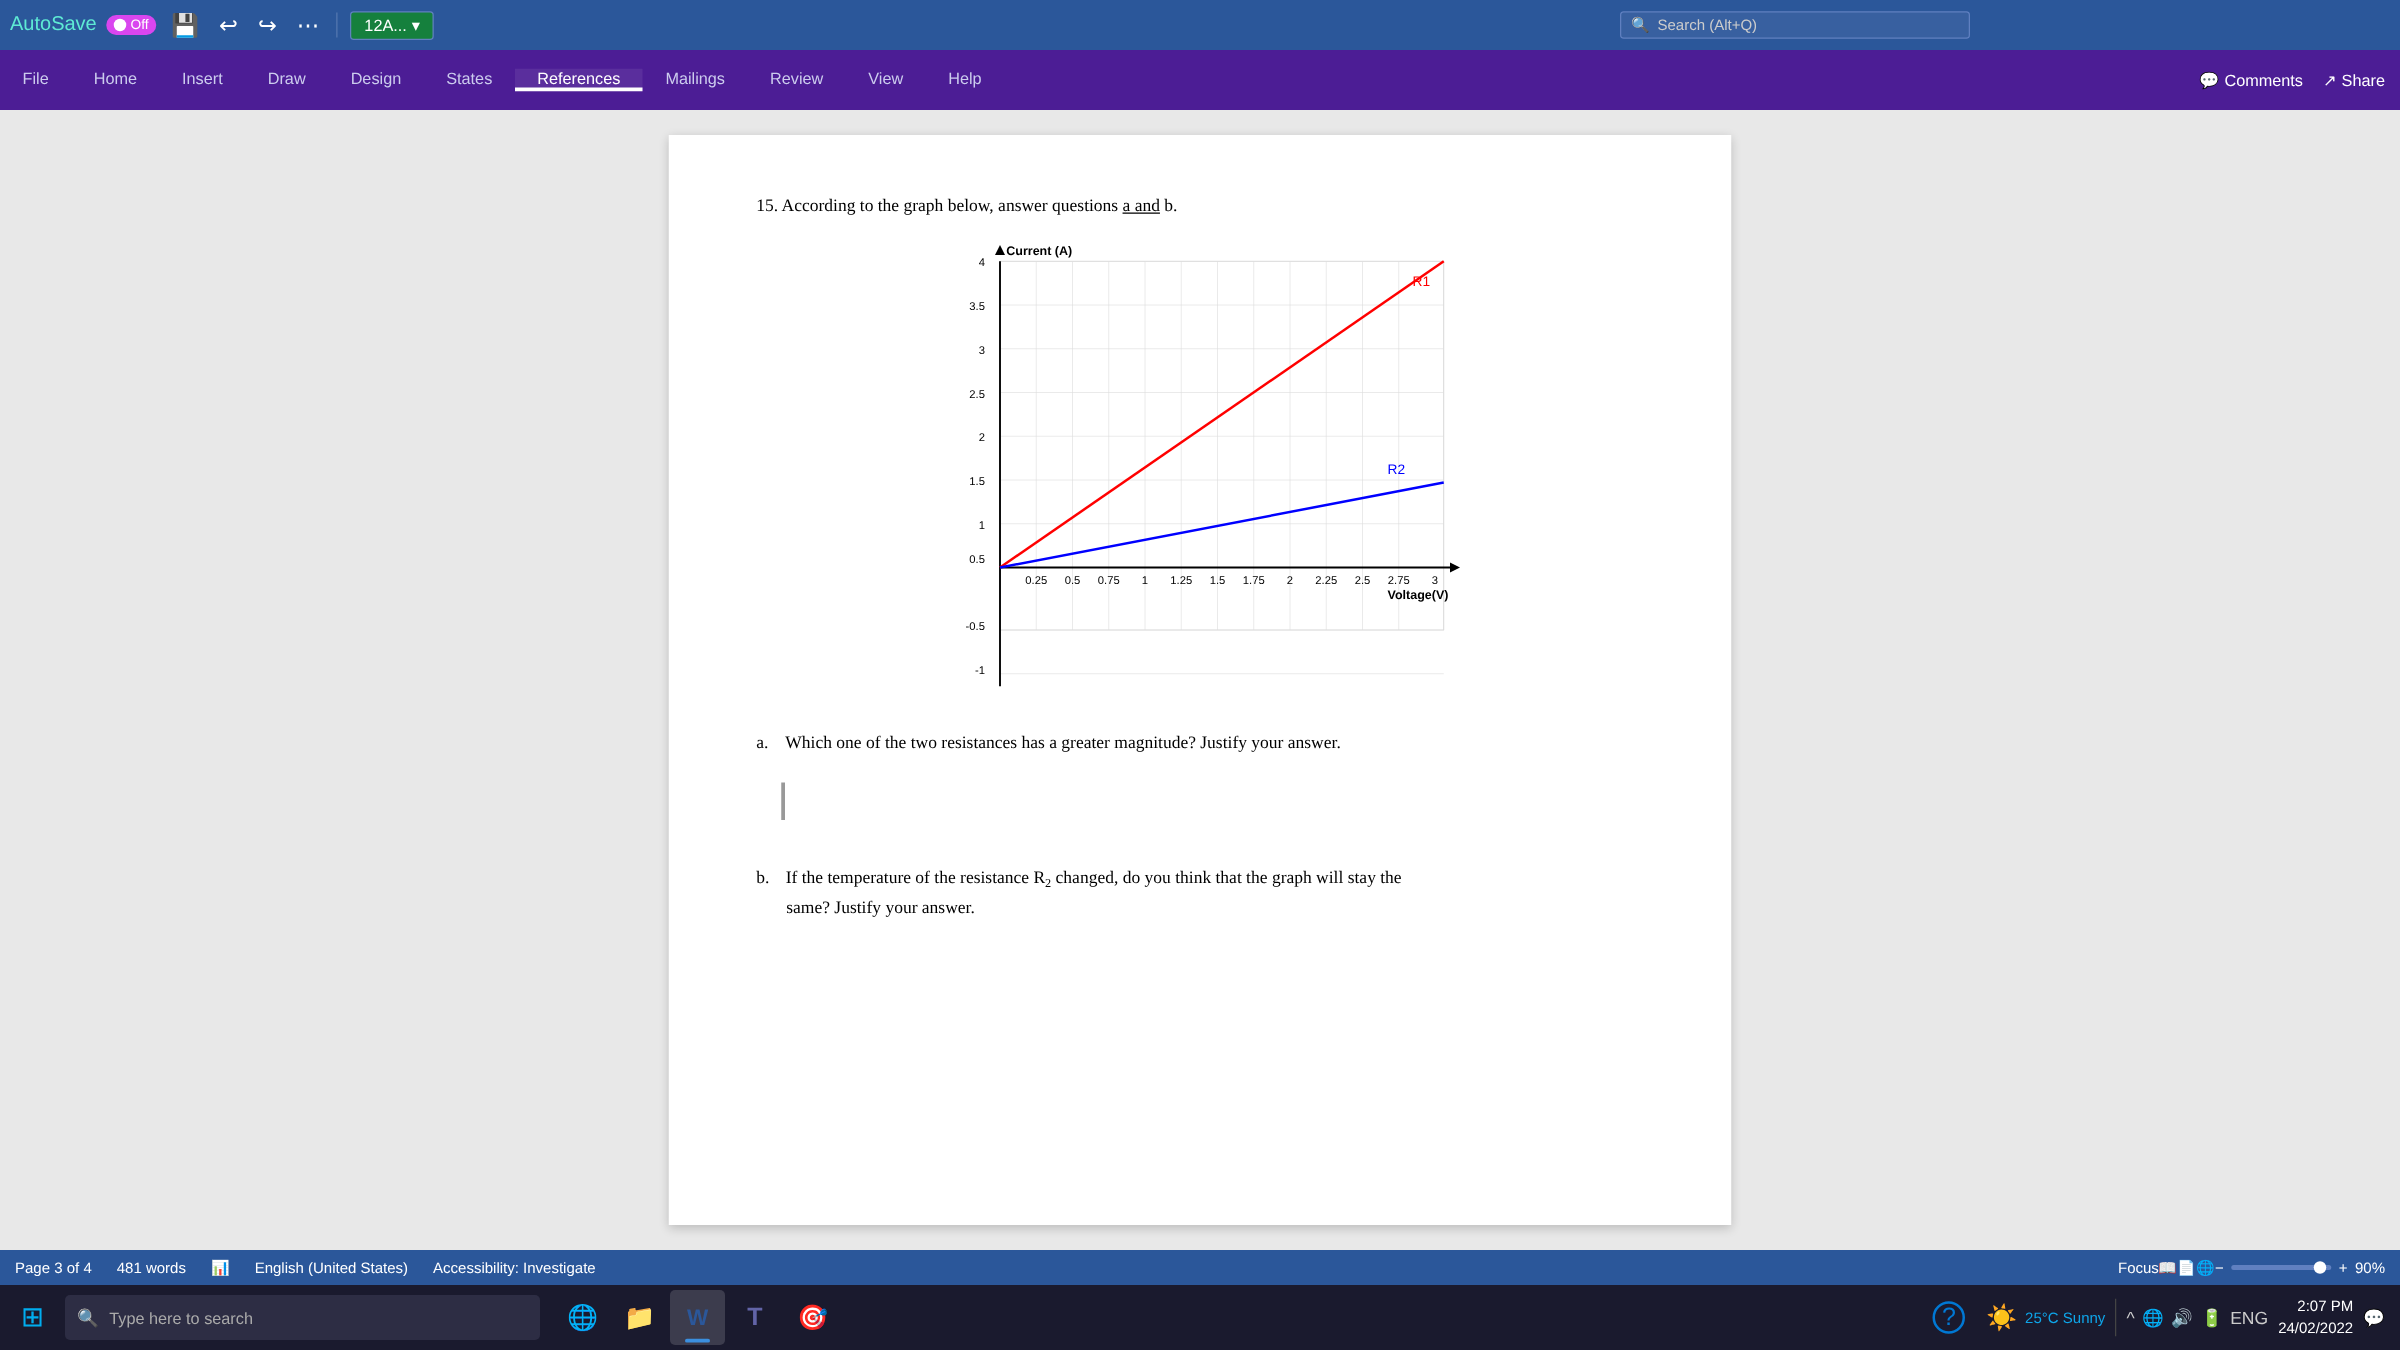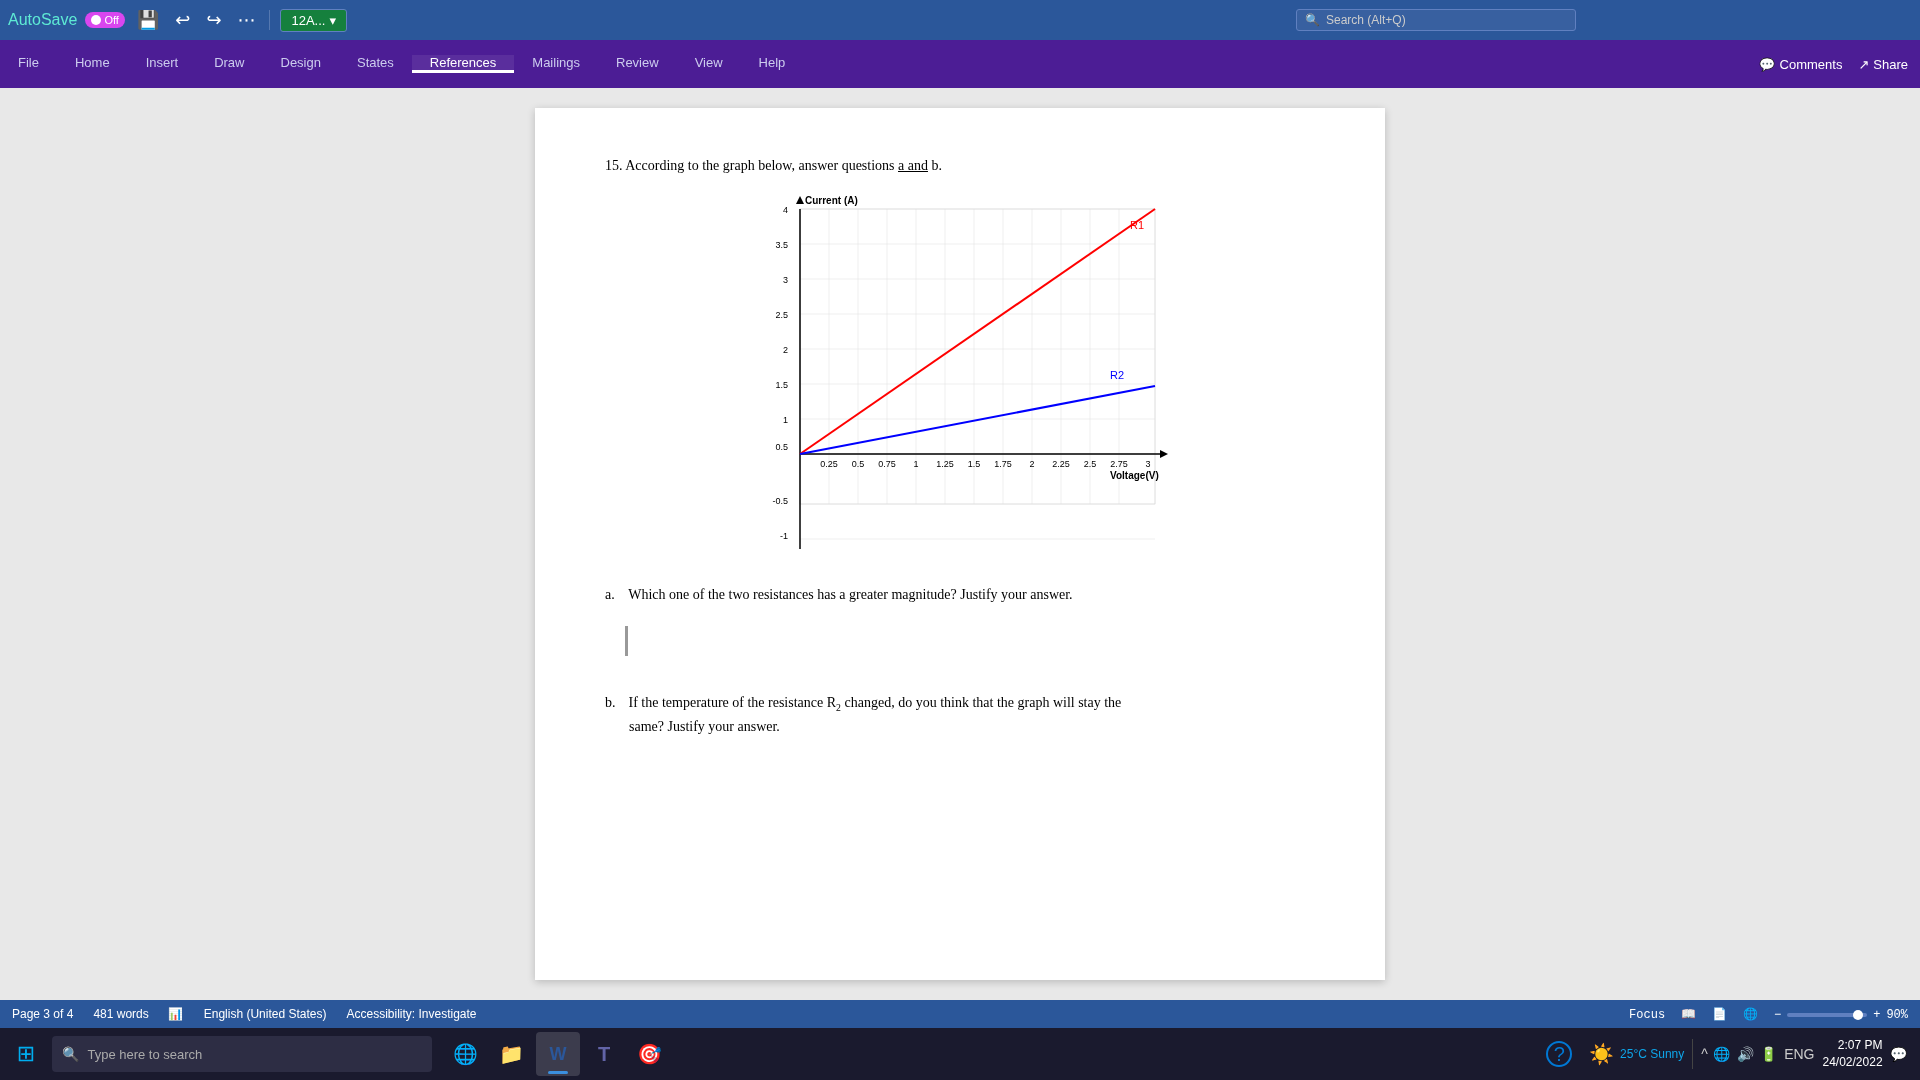--- a/index.html
+++ b/index.html
@@ -198,22 +198,20 @@
       padding: 0 12px;
       color: white;
       font-size: 12px;
       flex-shrink: 0;
       gap: 20px;
     }
     .status-bar-right {
       margin-left: auto;
       display: flex;
       align-items: flex-end;
-      gap: 16px;
-      font-family: Liberation Mono, monospace;
     }
     .zoom-bar {
       display: flex;
       align-items: center;
       gap: 6px;
       font-size: 12px;
     }
     .zoom-slider {
       width: 80px;
       height: 4px;

